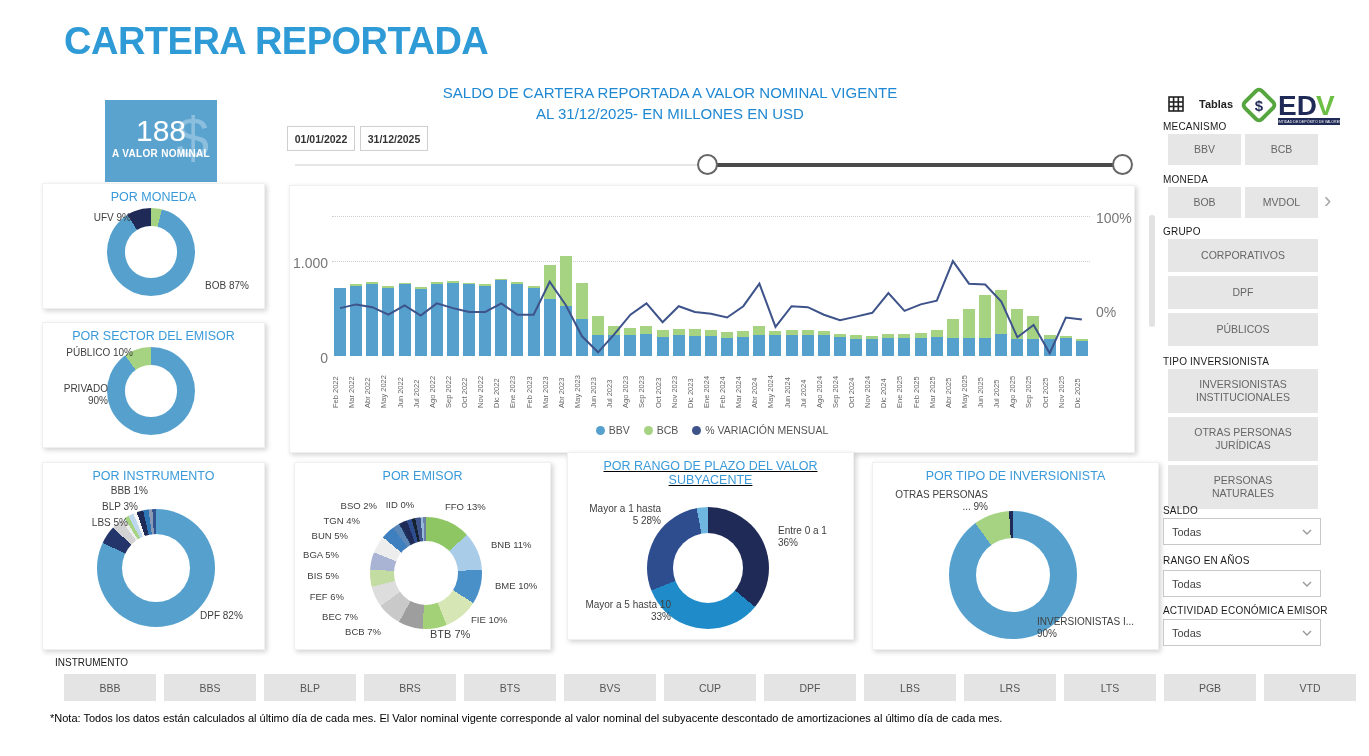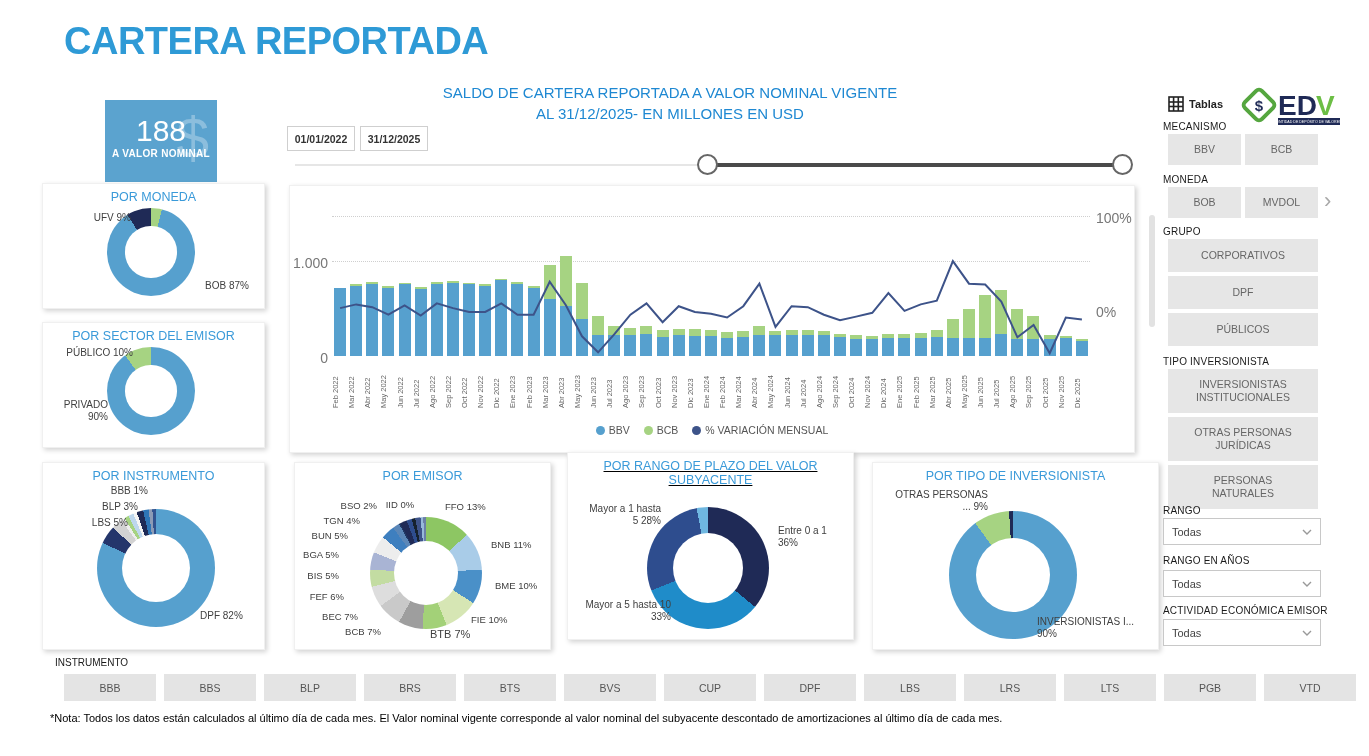--- a/index.html
+++ b/index.html
@@ -38,21 +38,21 @@
   .xl { flex:1 1 0; writing-mode:vertical-rl; transform:rotate(180deg); font-size:7.5px; color:#666; text-align:right; line-height:1; display:flex; justify-content:flex-start; padding-top:2px; }
   #linesvg { position:absolute; left:42px; top:28px; }
   .legend { position:absolute; left:0; top:238px; width:100%; display:flex; justify-content:center; gap:14px; font-size:10.5px; color:#555; }
   .legend .dot { display:inline-block; width:9px; height:9px; border-radius:50%; margin-right:4px; vertical-align:-1px; }
 
   
   .side-label { position:absolute; left:1163px; font-size:10px; color:#1a1a1a; letter-spacing:0.2px; }
   .sbtn { position:absolute; background:#E6E6E6; color:#666; font-size:10.5px; display:flex; align-items:center; justify-content:center; text-align:center; cursor:pointer; line-height:13px; }
   .dd { position:absolute; left:1163px; width:158px; height:27px; background:#fff; border:1px solid #C8C8C8; font-size:11px; color:#444; display:flex; align-items:center; justify-content:space-between; padding:0 8px; }
   .chev { color:#999; }
-  .tablas { position:absolute; left:1168px; top:96px; display:flex; align-items:center; gap:5px; font-size:11px; font-weight:bold; color:#222; cursor:pointer; }
+  .tablas { position:absolute; left:1168px; top:96px; display:flex; align-items:center; gap:15px; font-size:11px; font-weight:bold; color:#222; cursor:pointer; }
   .mini-scroll { position:absolute; left:1149px; top:215px; width:6px; height:112px; background:#E2E2E2; border-radius:3px; }
   .side-chevron { position:absolute; left:1324px; top:188px; font-size:22px; color:#A9A9A9; cursor:pointer; }
 
   
   .instr-label { position:absolute; left:55px; top:657px; font-size:10px; color:#1a1a1a; }
   .instr-row { position:absolute; left:64px; top:674px; width:1292px; height:27px; display:flex; gap:8px; }
   .instr-row .ib { flex:1 1 0; background:#E4E4E4; color:#555; font-size:10.5px; display:flex; align-items:center; justify-content:center; cursor:pointer; }
   .footnote { position:absolute; left:50px; top:712px; font-size:11px; color:#000; }
 
   
@@ -117,21 +117,21 @@
     <div class="card-title">POR MONEDA</div>
     <div class="donut" id="d-moneda" style="background: conic-gradient(rgb(166, 211, 130) 0%, rgb(166, 211, 130) 4%, rgb(86, 160, 206) 4%, rgb(86, 160, 206) 91%, rgb(31, 42, 86) 91%, rgb(31, 42, 86) 100%);"></div>
     <div class="callout c-right" style="left:8px; top:28px; width:80px;">UFV 9%</div>
     <div class="callout" style="left:162px; top:96px;">BOB 87%</div>
   </div>
 
   <div class="card" id="card-sector">
     <div class="card-title">POR SECTOR DEL EMISOR</div>
     <div class="donut" id="d-sector" style="background: conic-gradient(rgb(86, 160, 206) 0%, rgb(86, 160, 206) 90%, rgb(166, 211, 130) 90%, rgb(166, 211, 130) 100%);"></div>
     <div class="callout c-right" style="left:8px; top:24px; width:82px;">PÚBLICO 10%</div>
-    <div class="callout c-right" style="left:10px; top:76px; width:55px;">PRIVADO 90%</div>
+    <div class="callout c-right" style="left:10px; top:60px; width:55px;">PRIVADO 90%</div>
   </div>
 
   <div class="card" id="card-instr">
     <div class="card-title">POR INSTRUMENTO</div>
     <div class="donut" id="d-instr" style="background: conic-gradient(rgb(86, 160, 206) 0%, rgb(86, 160, 206) 82%, rgb(36, 53, 107) 82%, rgb(36, 53, 107) 87%, rgb(210, 210, 210) 87%, rgb(210, 210, 210) 90%, rgb(237, 237, 237) 90%, rgb(237, 237, 237) 91%, rgb(166, 211, 130) 91%, rgb(166, 211, 130) 92.2%, rgb(189, 215, 238) 92.2%, rgb(189, 215, 238) 93.7%, rgb(245, 245, 245) 93.7%, rgb(245, 245, 245) 94.7%, rgb(31, 42, 86) 94.7%, rgb(31, 42, 86) 96.5%, rgb(46, 117, 182) 96.5%, rgb(46, 117, 182) 98%, rgb(140, 155, 181) 98%, rgb(140, 155, 181) 99%, rgb(49, 83, 143) 99%, rgb(49, 83, 143) 100%);"></div>
     <div class="callout c-right" style="left:20px; top:22px; width:85px;">BBB 1%</div>
     <div class="callout c-right" style="left:10px; top:38px; width:85px;">BLP 3%</div>
     <div class="callout c-right" style="left:0px; top:54px; width:85px;">LBS 5%</div>
     <div class="callout" style="left:157px; top:147px;">DPF 82%</div>
   </div>
@@ -439,21 +439,21 @@
   <div class="side-label" style="top:226px">GRUPO</div>
   <div class="sbtn" style="left:1168px; top:239px; width:150px; height:33px;">CORPORATIVOS</div>
   <div class="sbtn" style="left:1168px; top:276px; width:150px; height:33px;">DPF</div>
   <div class="sbtn" style="left:1168px; top:313px; width:150px; height:33px;">PÚBLICOS</div>
 
   <div class="side-label" style="top:356px">TIPO INVERSIONISTA</div>
   <div class="sbtn" style="left:1168px; top:369px; width:150px; height:44px; padding:0 14px;">INVERSIONISTAS INSTITUCIONALES</div>
   <div class="sbtn" style="left:1168px; top:417px; width:150px; height:44px; padding:0 14px;">OTRAS PERSONAS JURÍDICAS</div>
   <div class="sbtn" style="left:1168px; top:465px; width:150px; height:44px; padding:0 14px;">PERSONAS NATURALES</div>
 
-  <div class="side-label" style="top:505px">RANGO</div>
+  <div class="side-label" style="top:505px">SALDO</div>
   <div class="dd" style="top:518px">
     <span>Todas</span>
     <svg class="chev" width="10" height="6" viewBox="0 0 10 6">
         <polyline points="1,1 5,5 9,1" fill="none" stroke="#999" stroke-width="1.4"></polyline>
       </svg>
   </div>
   <div class="side-label" style="top:555px">RANGO EN AÑOS</div>
   <div class="dd" style="top:570px">
     <span>Todas</span>
     <svg class="chev" width="10" height="6" viewBox="0 0 10 6">

